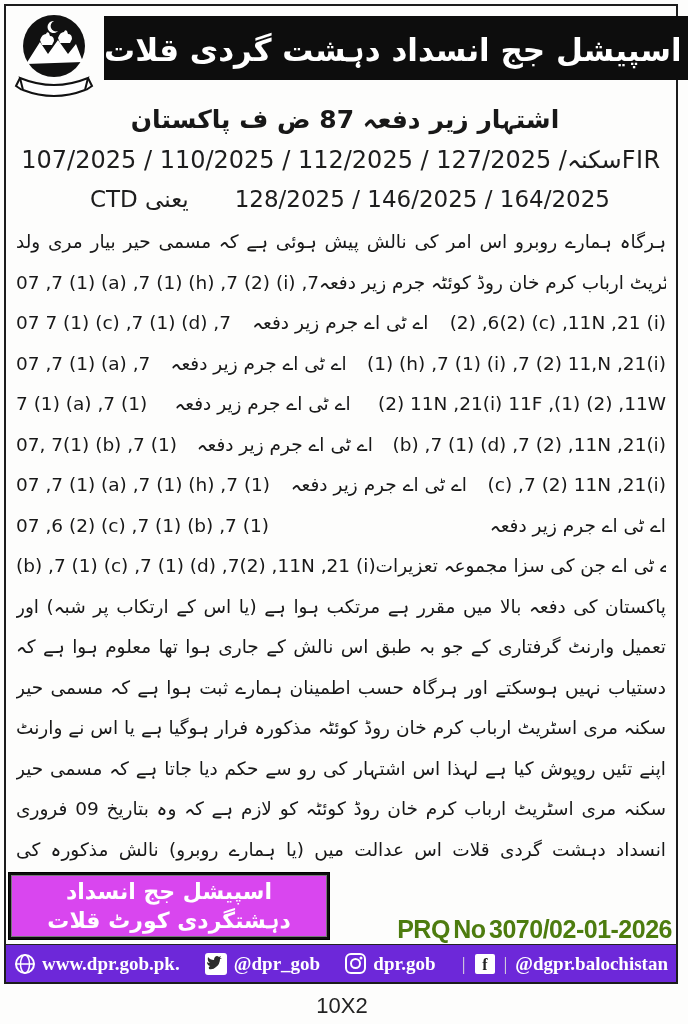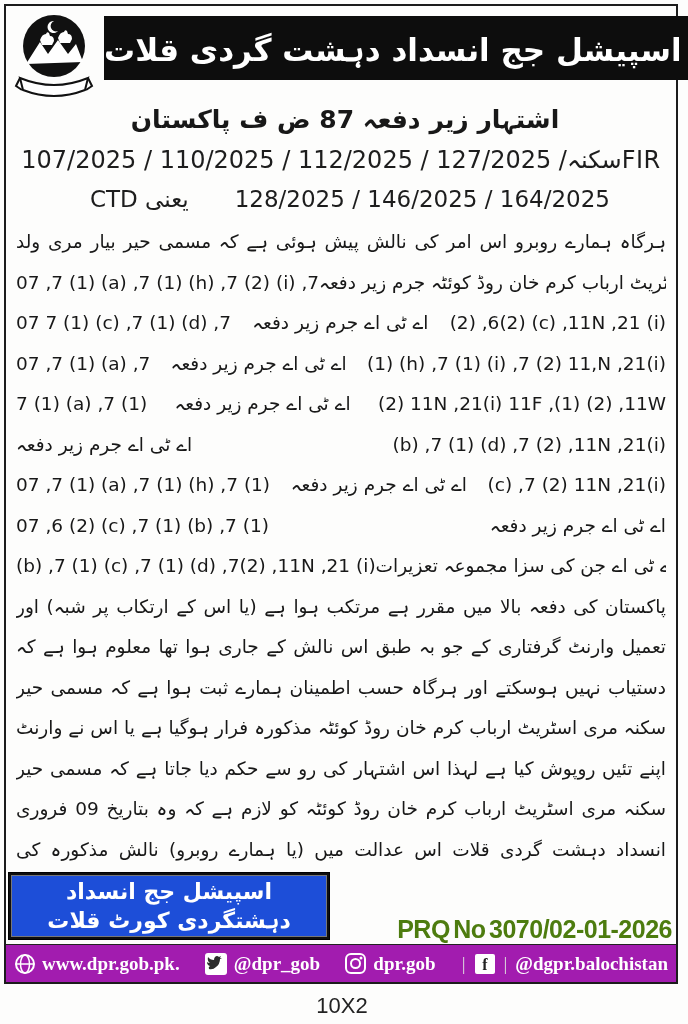--- a/index.html
+++ b/index.html
@@ -15,25 +15,25 @@
   .fir1{direction:ltr;text-align:center;font-size:24px;letter-spacing:.5px;white-space:nowrap;height:40px;line-height:40px;color:#1d1d1d;}
   .fir2{direction:ltr;display:flex;justify-content:flex-end;gap:46px;padding-right:66px;font-size:23px;height:38px;line-height:38px;white-space:nowrap;color:#1d1d1d;}
   
   .bodytext{padding:4px 10px 0 10px;}
   .body-line{height:40.5px;line-height:40.5px;font-size:18.5px;overflow:hidden;white-space:nowrap;}
   .body-line.single{direction:rtl;text-align:justify;text-align-last:justify;white-space:normal;}
   .body-line.multi{display:flex;direction:ltr;justify-content:space-between;align-items:baseline;}
   .body-line.multi span{white-space:nowrap;}
   
   .sigrow{position:relative;height:72px;margin-top:2px;}
-  .sigbox{position:absolute;left:2px;top:0;width:320px;height:66px;background:#1d4ed8;border:1px solid #000;box-shadow:inset 0 0 0 2px #0d0d0d, inset 0 0 0 3px #777;display:flex;flex-direction:column;justify-content:center;align-items:center;}
+  .sigbox{position:absolute;left:2px;top:0;width:320px;height:66px;background:#d946ef;border:1px solid #000;box-shadow:inset 0 0 0 2px #0d0d0d, inset 0 0 0 3px #777;display:flex;flex-direction:column;justify-content:center;align-items:center;}
   .sigbox div{color:#fff;direction:rtl;font-weight:bold;font-size:22px;line-height:29px;white-space:nowrap;}
   .prq{position:absolute;right:4px;bottom:0;font-weight:bold;font-size:25px;letter-spacing:-0.5px;word-spacing:-3px;font-family:"Liberation Sans",sans-serif;color:#4d7c0f;}
   
-  .fbar{height:37px;background:#a21caf;border-top:1px solid #222;display:flex;align-items:center;justify-content:space-between;padding:0 8px;color:#fff;font-family:"Liberation Serif",serif;font-weight:bold;font-size:19px;}
+  .fbar{height:37px;background:#6d28d9;border-top:1px solid #222;display:flex;align-items:center;justify-content:space-between;padding:0 8px;color:#fff;font-family:"Liberation Serif",serif;font-weight:bold;font-size:19px;}
   .fitem{display:flex;align-items:center;gap:6px;white-space:nowrap;}
   .fsep{color:#ddd;font-weight:normal;margin:0 2px;}
   .icon{display:inline-flex;align-items:center;justify-content:center;}
   
   .sizelabel{position:absolute;left:0;right:4px;top:993px;text-align:center;font-size:22px;color:#222;font-family:"Liberation Sans",sans-serif;}
 </style>
 </head>
 <body>
 
 <div class="ad">
@@ -79,20 +79,21 @@
         <span dir="ltr">07 ,7 (1) (a) ,7</span>
         <span dir="rtl">اے ٹی اے جرم زیر دفعہ</span>
         <span dir="ltr">(1) (h) ,7 (1) (i) ,7 (2) 11,N ,21(i)</span>
       </div>
       <div class="body-line multi">
         <span dir="ltr">7 (1) (a) ,7 (1)</span>
         <span dir="rtl">اے ٹی اے جرم زیر دفعہ</span>
         <span dir="ltr">(2) 11N ,21(i) 11F ,(1) (2) ,11W</span>
       </div>
       <div class="body-line multi">
+        <span dir="ltr">07, 7(1) (b) ,7 (1)</span>
         <span dir="rtl">اے ٹی اے جرم زیر دفعہ</span>
         <span dir="ltr">(b) ,7 (1) (d) ,7 (2) ,11N ,21(i)</span>
       </div>
       <div class="body-line multi">
         <span dir="ltr">07 ,7 (1) (a) ,7 (1) (h) ,7 (1)</span>
         <span dir="rtl">اے ٹی اے جرم زیر دفعہ</span>
         <span dir="ltr">(c) ,7 (2) 11N ,21(i)</span>
       </div>
       <div class="body-line multi">
         <span dir="ltr">07 ,6 (2) (c) ,7 (1) (b) ,7 (1)</span>

